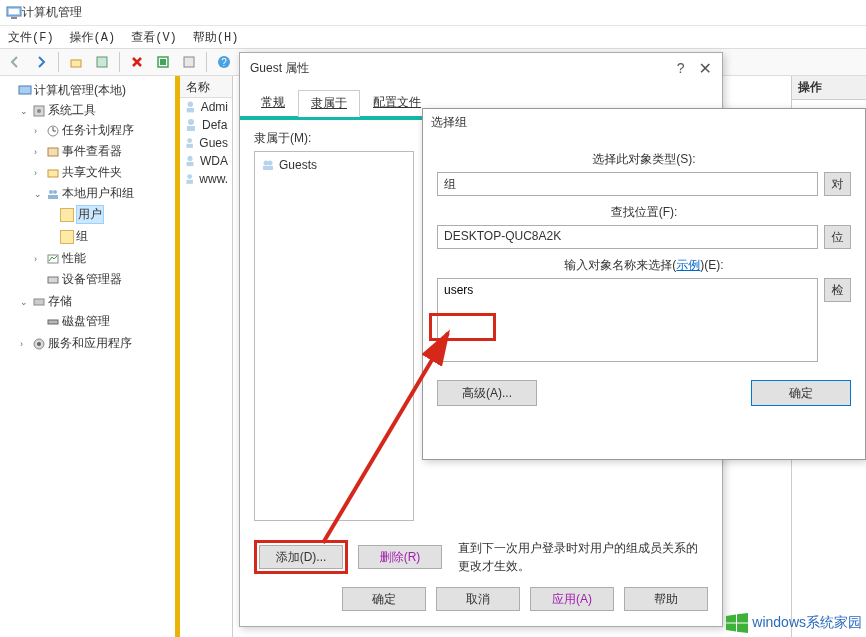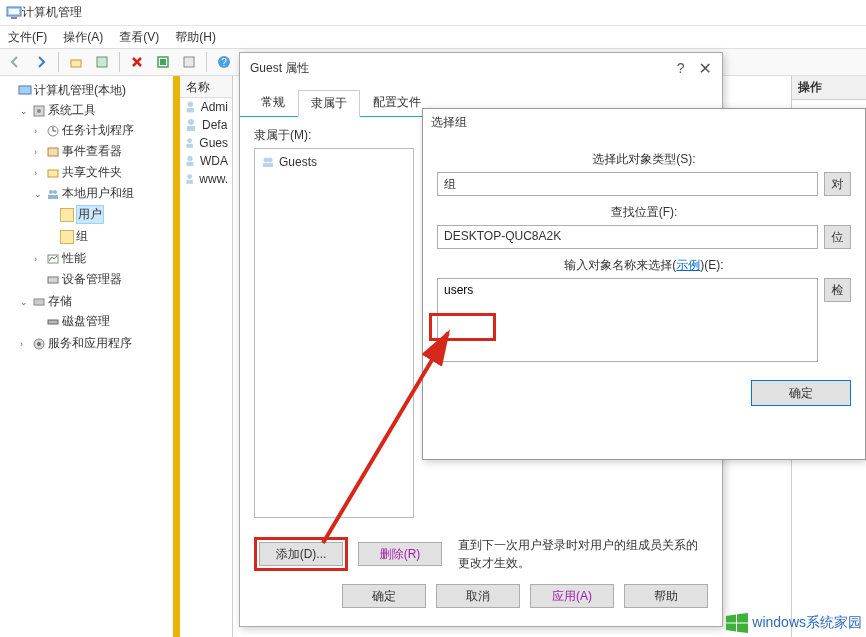--- a/index.html
+++ b/index.html
@@ -1,24 +1,24 @@
 <!DOCTYPE html>
 <html><head>
 <meta charset="utf-8">
 <style>
   * { box-sizing: border-box; }
   body { margin:0; font-family:"Microsoft YaHei","SimSun",sans-serif; font-size:12px; color:#333; background:#fff; width:866px; height:637px; overflow:hidden; position:relative; }
   .titlebar { height:26px; display:flex; align-items:center; padding:0 6px; background:#fff; border-bottom:1px solid #e5e5e5; }
   .menubar { height:22px; display:flex; align-items:center; gap:16px; padding:0 8px; }
-  .menubar span { cursor:default; }
+  .menubar span { cursor:default;font-family:Liberation Mono, monospace; }
   .toolbar { height:28px; display:flex; align-items:center; gap:4px; padding:0 4px; border-top:1px solid #ddd; border-bottom:1px solid #ddd; background:#f9f9f9; }
   .tool-btn { width:22px; height:22px; display:flex; align-items:center; justify-content:center; }
   .tool-sep { width:1px; height:20px; background:#ccc; margin:0 2px; }
   .content { display:flex; height:calc(637px - 26px - 22px - 28px); }
-  .sidebar { width:180px; border-right:7px solid #eab308; padding:4px; overflow:auto; }
+  .sidebar { width:180px; border-right:5px solid #eab308; padding:4px; overflow:auto; }
   .tree ul { list-style:none; margin:0; padding:0 0 0 14px; }
   .tree > ul { padding-left:0; }
   .tree li { padding:1px 0; white-space:nowrap; }
   .tree .row { display:flex; align-items:center; gap:2px; padding:1px 2px;}
   .tree .expander { width:10px; display:inline-block; font-size:9px; color:#666; }
   .tree .selected { background:#cce8ff; border:1px solid #99d1ff; padding:0 1px; }
   .tree-icon { width:14px; height:14px; display:inline-block; }
   .folder-icon { background:#ffe9a7; border:1px solid #d7b35b; }
   .list-pane { flex:0 0 53px; border-right:1px solid #ccc; position:relative; }
   .list-header { position:absolute; top:0; left:0; right:0; height:22px; background:#f7f7f7; border-bottom:1px solid #ddd; padding:3px 6px; }
@@ -26,21 +26,21 @@
   .user-row { display:flex; align-items:center; gap:4px; padding:2px 4px; }
   .user-icon { width:14px; height:14px; }
   .ops-pane { width:75px; border-left:1px solid #ccc; }
   .ops-header { background:#f0f0f0; border-bottom:1px solid #ccc; padding:3px 6px; font-weight:bold; }
   
   
   .guest-dialog { position:absolute; left:239px; top:52px; width:484px; height:575px; background:#fff; border:1px solid #aaa; box-shadow:2px 2px 8px rgba(0,0,0,.2); }
   .guest-dialog .dlg-title { height:30px; display:flex; align-items:center; padding:0 10px;gap:40px; }
   .guest-dialog .dlg-title .spacer { flex:1; }
   .guest-dialog .dlg-close-area { display:flex; align-items:center; gap:14px; }
-  .tabs { display:flex; gap:-1px; padding:6px 8px 0; border-bottom:1px solid #14b8a6; position:relative;}
+  .tabs { display:flex; gap:-1px; padding:6px 8px 0; border-bottom:4px solid #14b8a6; position:relative;text-decoration:underline;}
   .tab { padding:4px 12px; border:1px solid transparent; position:relative;}
   .tab.active { border:1px solid #ccc; border-bottom:1px solid #fff; background:#fff; top:1px; }
   .tab-body { padding:10px 14px; }
   .memberof-label { margin-bottom:4px; }
   .member-list { width:160px; height:370px; border:1px solid #bbb; background:#fff; padding:4px; }
   .member-row { display:flex; align-items:center; gap:4px; padding:2px; }
   .guest-btn-row { display:flex; align-items:center; gap:10px; padding:0 14px; margin-top:8px;}
   .guest-btn { width:84px; height:24px; border:1px solid #adadad; background:#e1e1e1; display:flex; align-items:center; justify-content:center; }
   .guest-btn.disabled { color:#a21caf; }
   .add-highlight { display:inline-block; border:3px solid #d6281a; padding:2px; }
@@ -373,20 +373,21 @@
     </div>
     <div class="lbl">
       <span>输入对象名称来选择(</span><a class="example">示例</a><span>)(E):</span>
     </div>
     <div style="display:flex; gap:6px; align-items:flex-start;">
       <textarea class="names-box" style="">users</textarea>
       <span class="guest-btn" style="width:28px">检</span>
     </div>
   </div>
   <div class="btn-row-s">
+    <span class="adv-btn">高级(A)...</span>
     <span class="adv-btn ok-btn-s">确定</span>
   </div>
 </div>
 
 <div class="names-highlight"></div>
 
 <svg class="arrow-svg" viewBox="0 0 200 230">
   <defs>
       <marker id="arr" markerWidth="10" markerHeight="10" refX="8" refY="3" orient="auto">
         <path d="M0,0 L0,6 L9,3 z" fill="#d6281a"></path>

